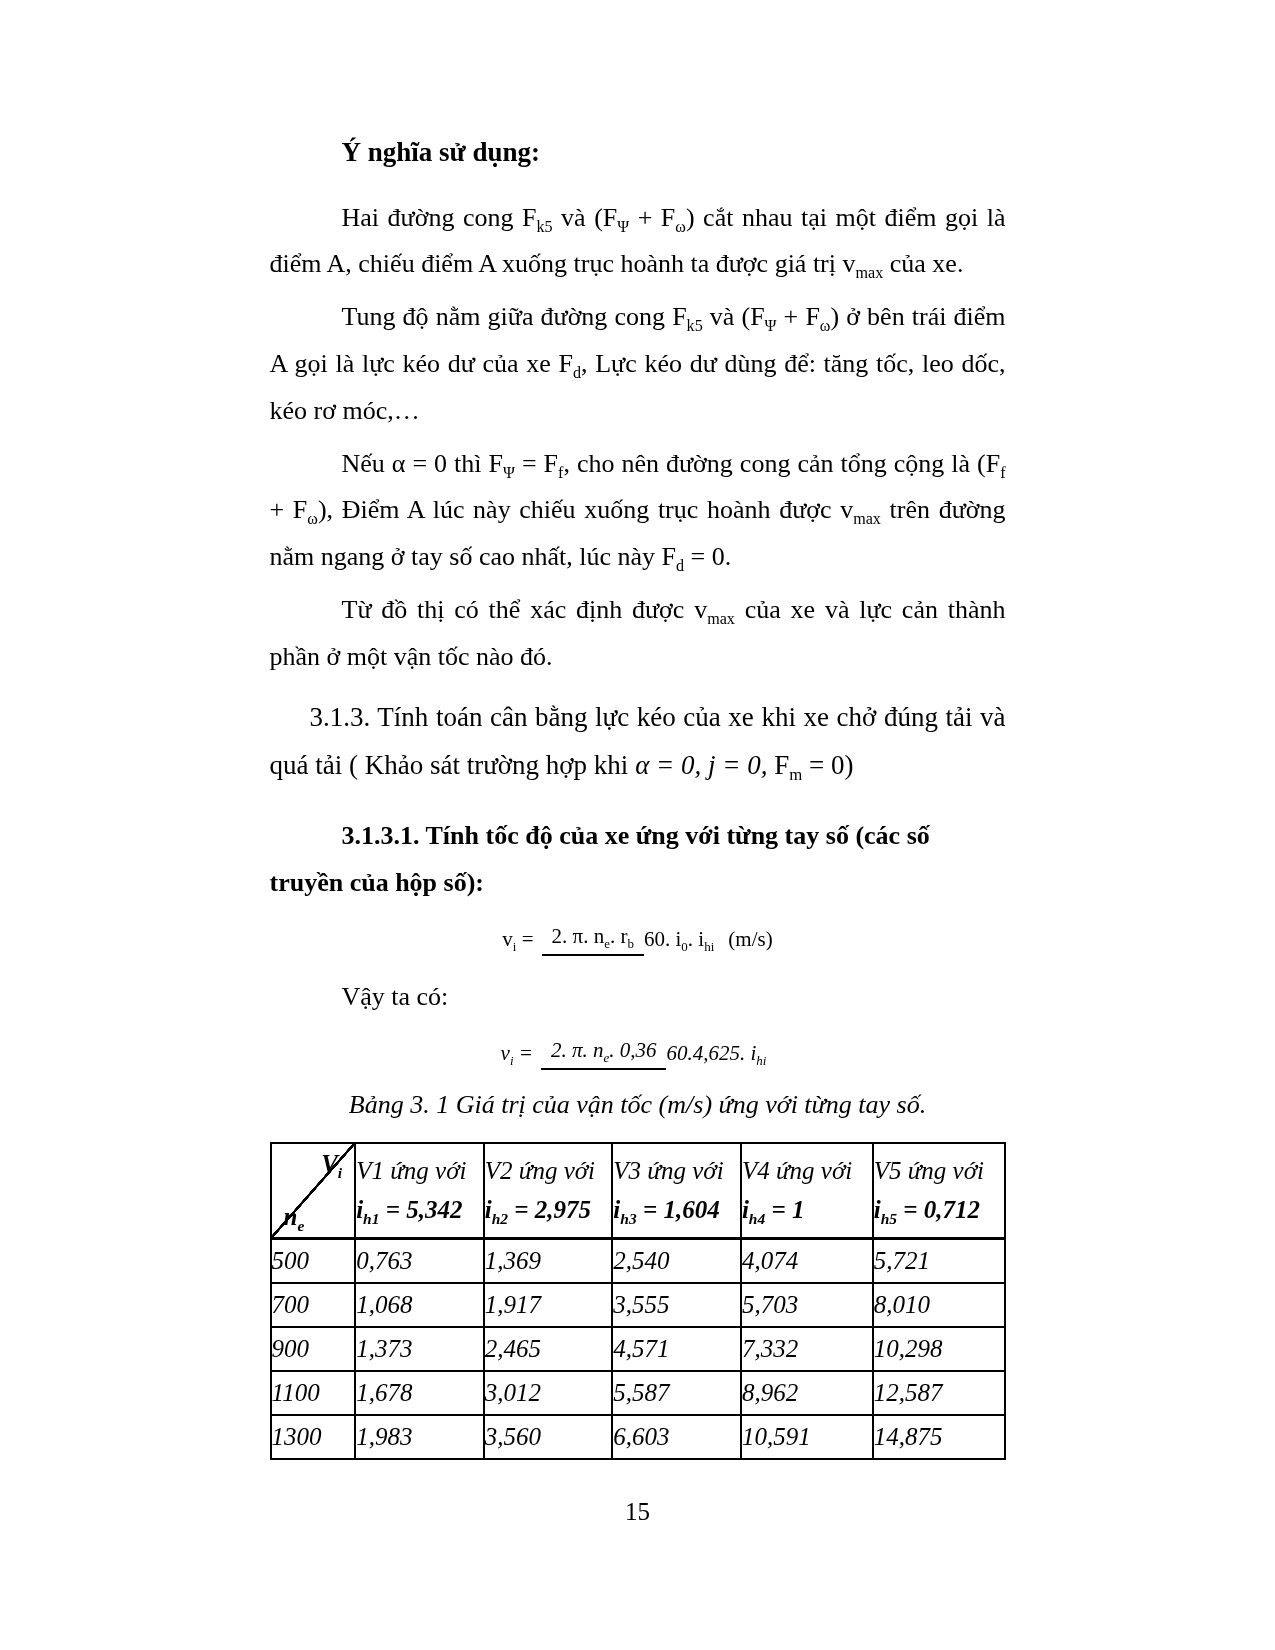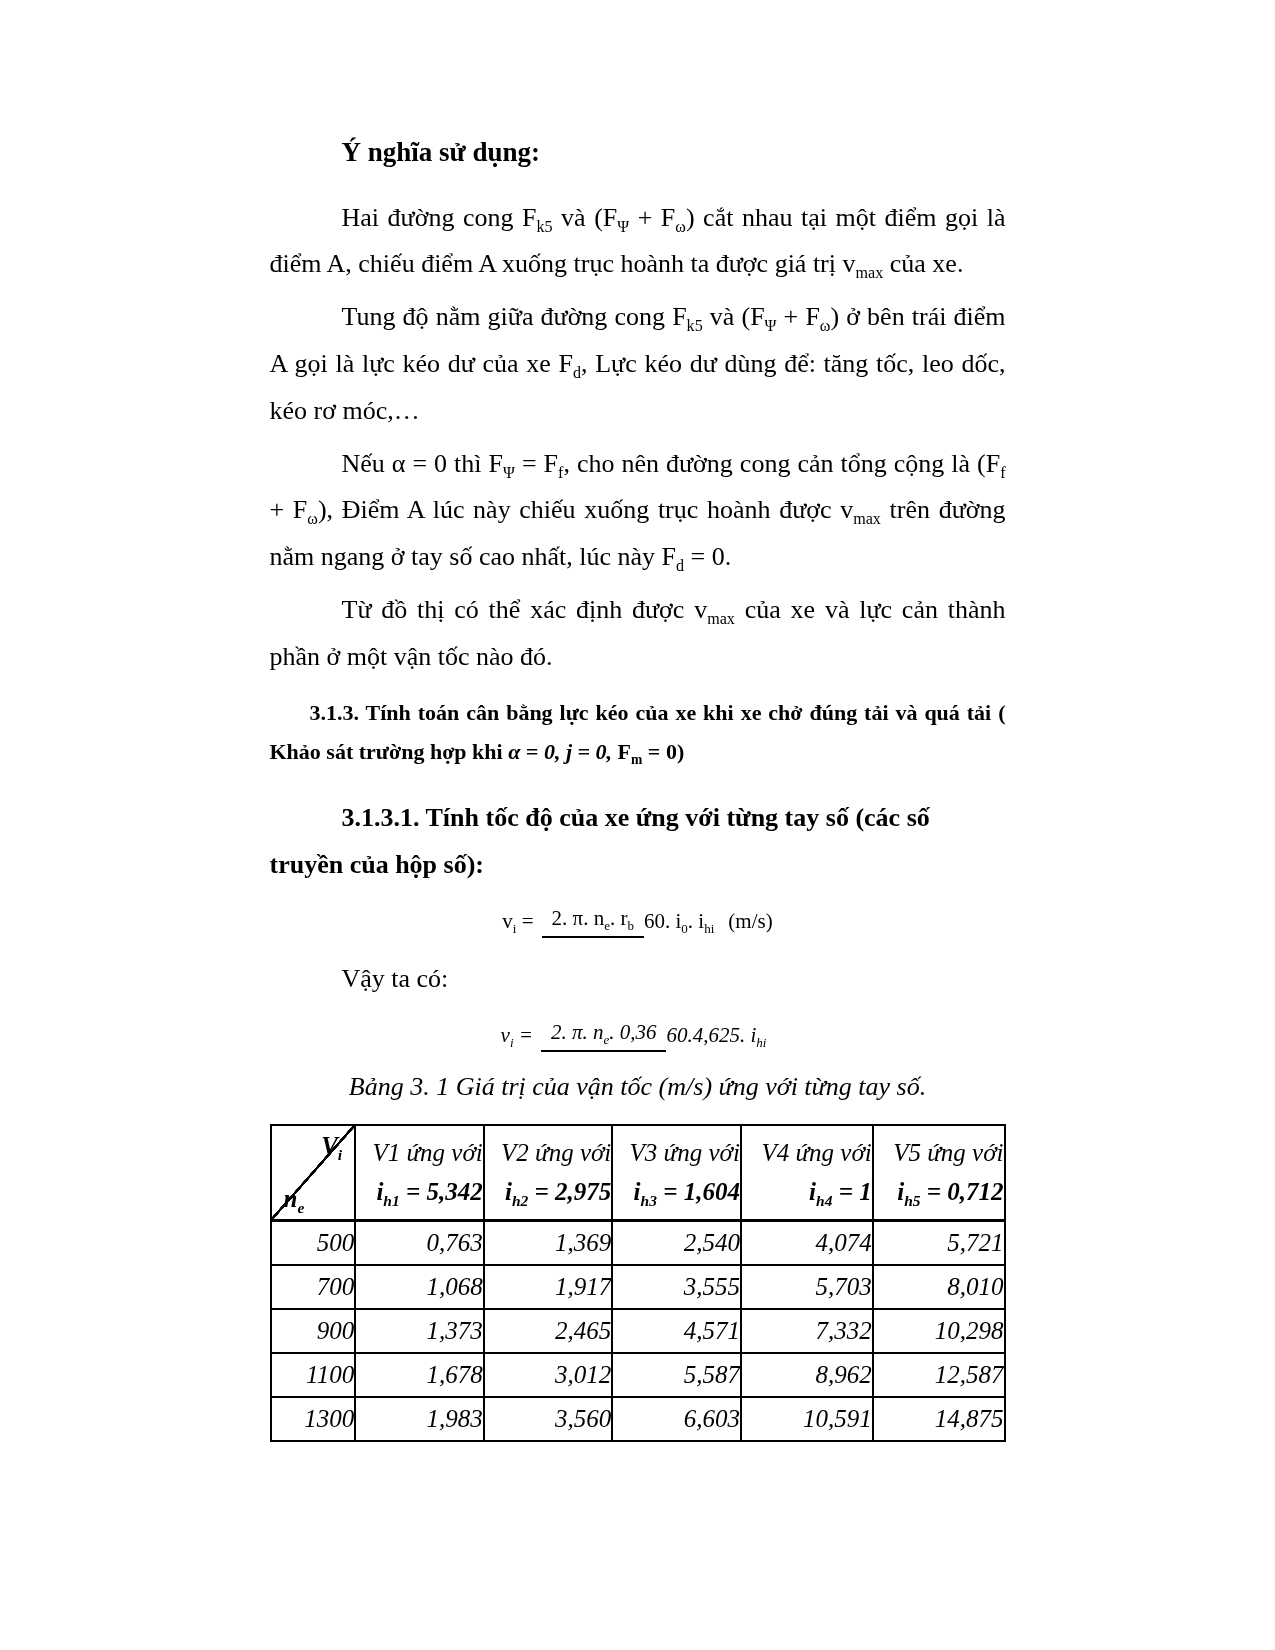--- a/index.html
+++ b/index.html
@@ -32,22 +32,22 @@
   }
 
   .para {
     text-align: justify;
     text-indent: 72px;
     line-height: 1.8;
     margin-bottom: 6px;
   }
 
   .h-313 {
-    font-weight: 700;
-    font-size: 22px;
+    font-weight: 400;
+    font-size: 27px;
     text-align: justify;
     text-indent: 40px;
     line-height: 1.8;
     margin-top: 12px;
     margin-bottom: 6px;
   }
 
   .h-3131 {
     font-weight: 700;
     font-size: 26px;
@@ -93,21 +93,21 @@
   }
 
   table.vtable {
     border-collapse: collapse;
     margin: 0 auto;
     font-style: italic;
     font-size: 25px;
   }
   table.vtable th, table.vtable td {
     border: 2px solid #000;
-    text-align: right;
+    text-align: left;
     vertical-align: middle;
   }
   table.vtable thead th { border-bottom-width: 3px; }
   table.vtable td { height: 44px; }
   .col-ne { width: 96px; }
   .col-v  { width: 153px; }
 
   th.colhead {
     font-weight: 400;
     padding: 8px 0;
@@ -246,14 +246,15 @@
         <td>1300</td>
         <td>1,983</td>
         <td>3,560</td>
         <td>6,603</td>
         <td>10,591</td>
         <td>14,875</td>
       </tr>
     </tbody>
   </table>
 
+  <div class="page-number">15</div>
 
 </div>
 
 </body></html>

